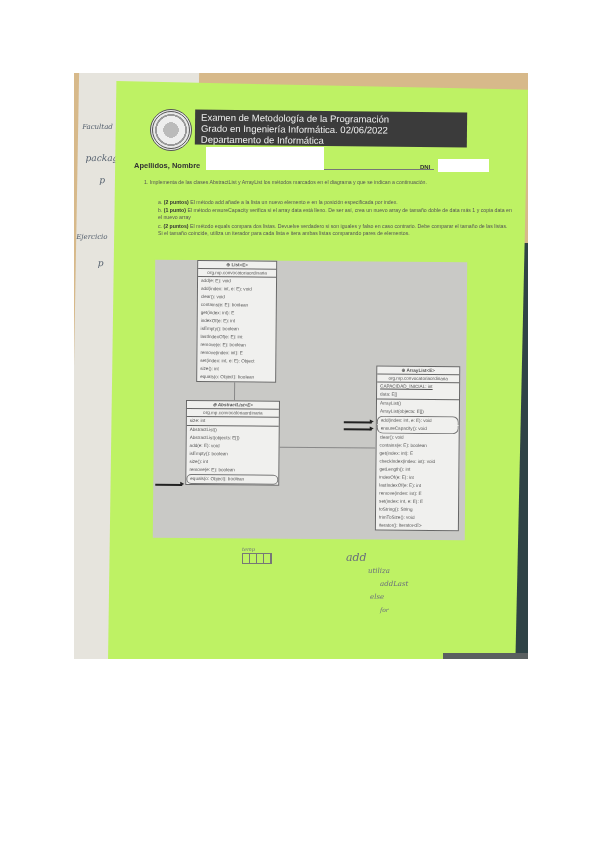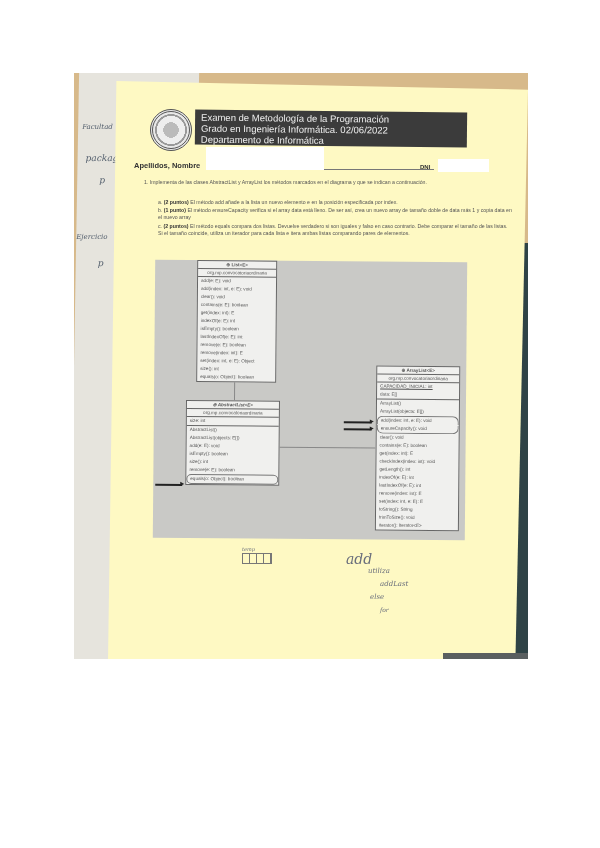--- a/index.html
+++ b/index.html
@@ -2,21 +2,21 @@
 <html><head>
 <meta charset="utf-8">
 <style>
   html, body { margin:0; padding:0; background:#ffffff; }
   body { width:600px; height:848px; position:relative; overflow:hidden; font-family:"Liberation Sans", sans-serif; }
   .photo { position:absolute; left:74px; left:74px; top:73px; width:454px; height:586px; background:#d7b98a; overflow:hidden; }
   .dark-edge { position:absolute; right:0; top:170px; width:14px; height:416px; background:#2f4346; }
   .bottom-bar { position:absolute; right:0; bottom:0; width:85px; height:6px; background:#5a5f60; }
   .back-sheet { position:absolute; left:0; top:0; width:120px; height:586px; background:#e6e4dd; transform:skewX(-1deg); }
   .back-note { position:absolute; color:#55606e; font-family:"DejaVu Serif", serif; font-style:italic; font-size:7px; }
-  .sheet { position:absolute; left:34px; top:8px; width:420px; height:580px; background:#fef9c3;
+  .sheet { position:absolute; left:34px; top:8px; width:420px; height:580px; background:#bef264;
            clip-path: polygon(2% 0, 100% 1.5%, 97% 100%, 0 100%); }
   .logo { position:absolute; left:42px; top:28px; width:36px; height:36px; border-radius:50%;
           border:3px double #555; background:radial-gradient(circle,#bbb 0 30%,#eee 31% 55%,#999 56% 62%,#e8e8e8 63%); }
   .header-box { position:absolute; left:87px; top:30px; width:272px; height:35px; background:#3b3b3b; color:#eee;
                 font-size:9.5px; line-height:11px; padding:2px 6px; box-sizing:border-box; transform:rotate(0.6deg); }
   .name-row { position:absolute; left:26px; top:80px; font-size:7.5px; font-weight:bold; color:#333; }
   .redact { position:absolute; background:#ffffff; }
   .line { position:absolute; height:1px; background:#777; }
   .q { position:absolute; font-size:5.2px; color:#555; line-height:7px; }
   .q b { color:#333; }
@@ -139,21 +139,21 @@
         <div class="m">toString(): String</div>
         <div class="m">trimToSize(): void</div>
         <div class="m">iterator(): Iterator&lt;E&gt;</div>
       </div>
       <div class="arrow" style="left:190px;top:160px;width:28px;"></div>
       <div class="arrow" style="left:190px;top:167px;width:28px;"></div>
     </div>
 
     <div class="hw" style="left:134px;top:465px;font-size:5px;">temp</div>
     <div style="position:absolute;left:134px;top:472px;width:28px;height:9px;border:1px solid #777;background:repeating-linear-gradient(90deg,transparent 0 6px,#777 6px 7px);"></div>
-    <div class="hw" style="left:238px;top:470px;font-size:14px;">add</div>
+    <div class="hw" style="left:238px;top:470px;font-size:11px;">add</div>
     <div class="hw" style="left:260px;top:486px;font-size:7px;">utiliza</div>
     <div class="hw" style="left:272px;top:499px;font-size:7px;">addLast</div>
     <div class="hw" style="left:262px;top:512px;font-size:7px;">else</div>
     <div class="hw" style="left:272px;top:525px;font-size:6px;">for</div>
   </div>
 
   <div class="bottom-bar"></div>
 </div>
 
 </body></html>

